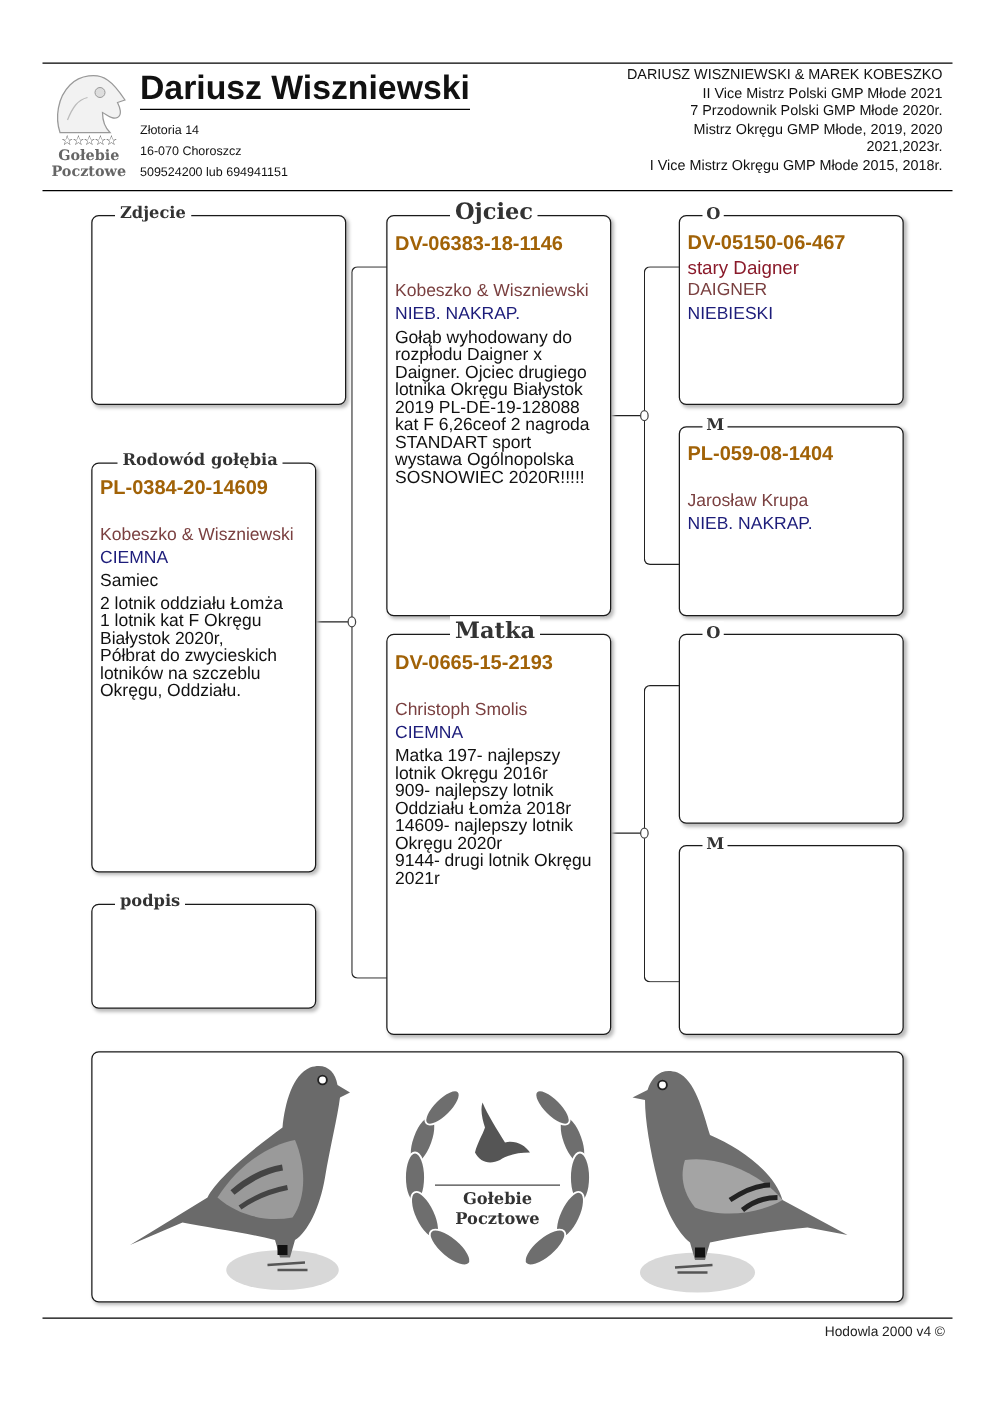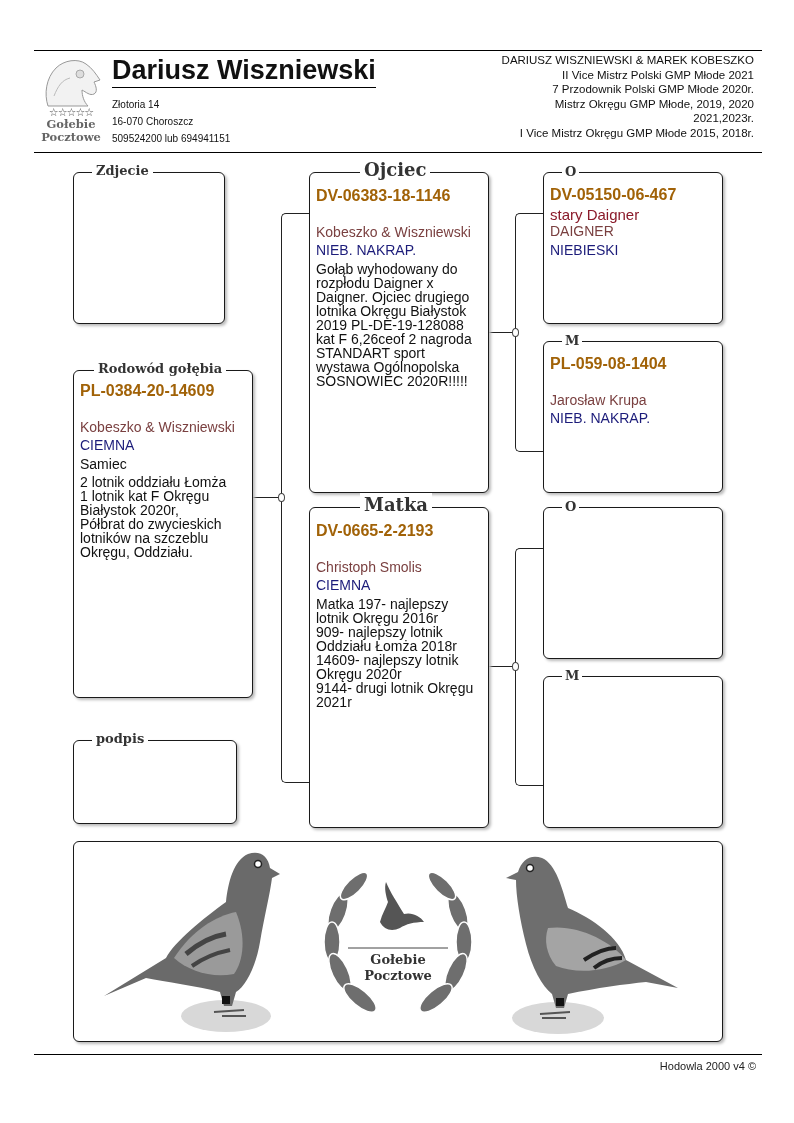--- a/index.html
+++ b/index.html
@@ -87,50 +87,50 @@
 <div class="knot" style="left:278px; top:493px;"></div>
 
 <div class="conn" style="left:515px; top:213px; width:28px; height:237px;"></div>
 <div class="hline" style="left:488px; top:332px; width:28px;"></div>
 <div class="knot" style="left:512px; top:328px;"></div>
 
 <div class="conn" style="left:515px; top:548px; width:28px; height:236px;"></div>
 <div class="hline" style="left:488px; top:666px; width:28px;"></div>
 <div class="knot" style="left:512px; top:662px;"></div>
 
-<div class="box" style="left:73px; top:172px; width:152px; height:152px;">
+<div class="box" style="left:73px; top:172px; width:204px; height:152px;">
   <div class="legend small" style="left:18px;">Zdjecie</div>
 </div>
 
 <div class="box" style="left:73px; top:370px; width:180px; height:328px;">
   <div class="legend small" style="left:20px;">Rodowód gołębia</div>
   <div class="ring" style="top:11px;">PL-0384-20-14609</div>
   <div class="line owner" style="top:48px;">Kobeszko &amp; Wiszniewski</div>
   <div class="line color" style="top:66px;">CIEMNA</div>
   <div class="line sex" style="top:85px;">Samiec</div>
   <div class="notes" style="top:104px;">2 lotnik oddziału Łomża
 1 lotnik kat F Okręgu Białystok 2020r,
 Półbrat do zwycieskich lotników na szczeblu Okręgu, Oddziału.</div>
 </div>
 
-<div class="box" style="left:73px; top:740px; width:164px; height:84px;">
+<div class="box" style="left:73px; top:723px; width:180px; height:84px;">
   <div class="legend small" style="left:18px;">podpis</div>
 </div>
 
 <div class="box" style="left:309px; top:172px; width:180px; height:321px;">
   <div class="legend big" style="left:50px;">Ojciec</div>
   <div class="ring" style="top:14px;">DV-06383-18-1146</div>
   <div class="line owner" style="top:51px;">Kobeszko &amp; Wiszniewski</div>
   <div class="line color" style="top:69px;">NIEB. NAKRAP.</div>
   <div class="notes" style="top:89px;">Gołąb wyhodowany do rozpłodu Daigner x Daigner. Ojciec drugiego lotnika Okręgu Białystok 2019 PL-DE-19-128088 kat F 6,26ceof  2 nagroda STANDART sport wystawa Ogólnopolska SOSNOWIEC 2020R!!!!!</div>
 </div>
 
 <div class="box" style="left:309px; top:507px; width:180px; height:321px;">
   <div class="legend big" style="left:50px;">Matka</div>
-  <div class="ring" style="top:14px;">DV-0665-2-2193</div>
+  <div class="ring" style="top:14px;">DV-0665-15-2193</div>
   <div class="line owner" style="top:51px;">Christoph Smolis</div>
   <div class="line color" style="top:69px;">CIEMNA</div>
   <div class="notes" style="top:89px;">Matka 197- najlepszy lotnik Okręgu 2016r
 909- najlepszy lotnik Oddziału Łomża 2018r
 14609- najlepszy lotnik Okręgu 2020r
 9144- drugi lotnik Okręgu 2021r</div>
 </div>
 
 <div class="box" style="left:543px; top:172px; width:180px; height:152px;">
   <div class="legend letter">O</div>

